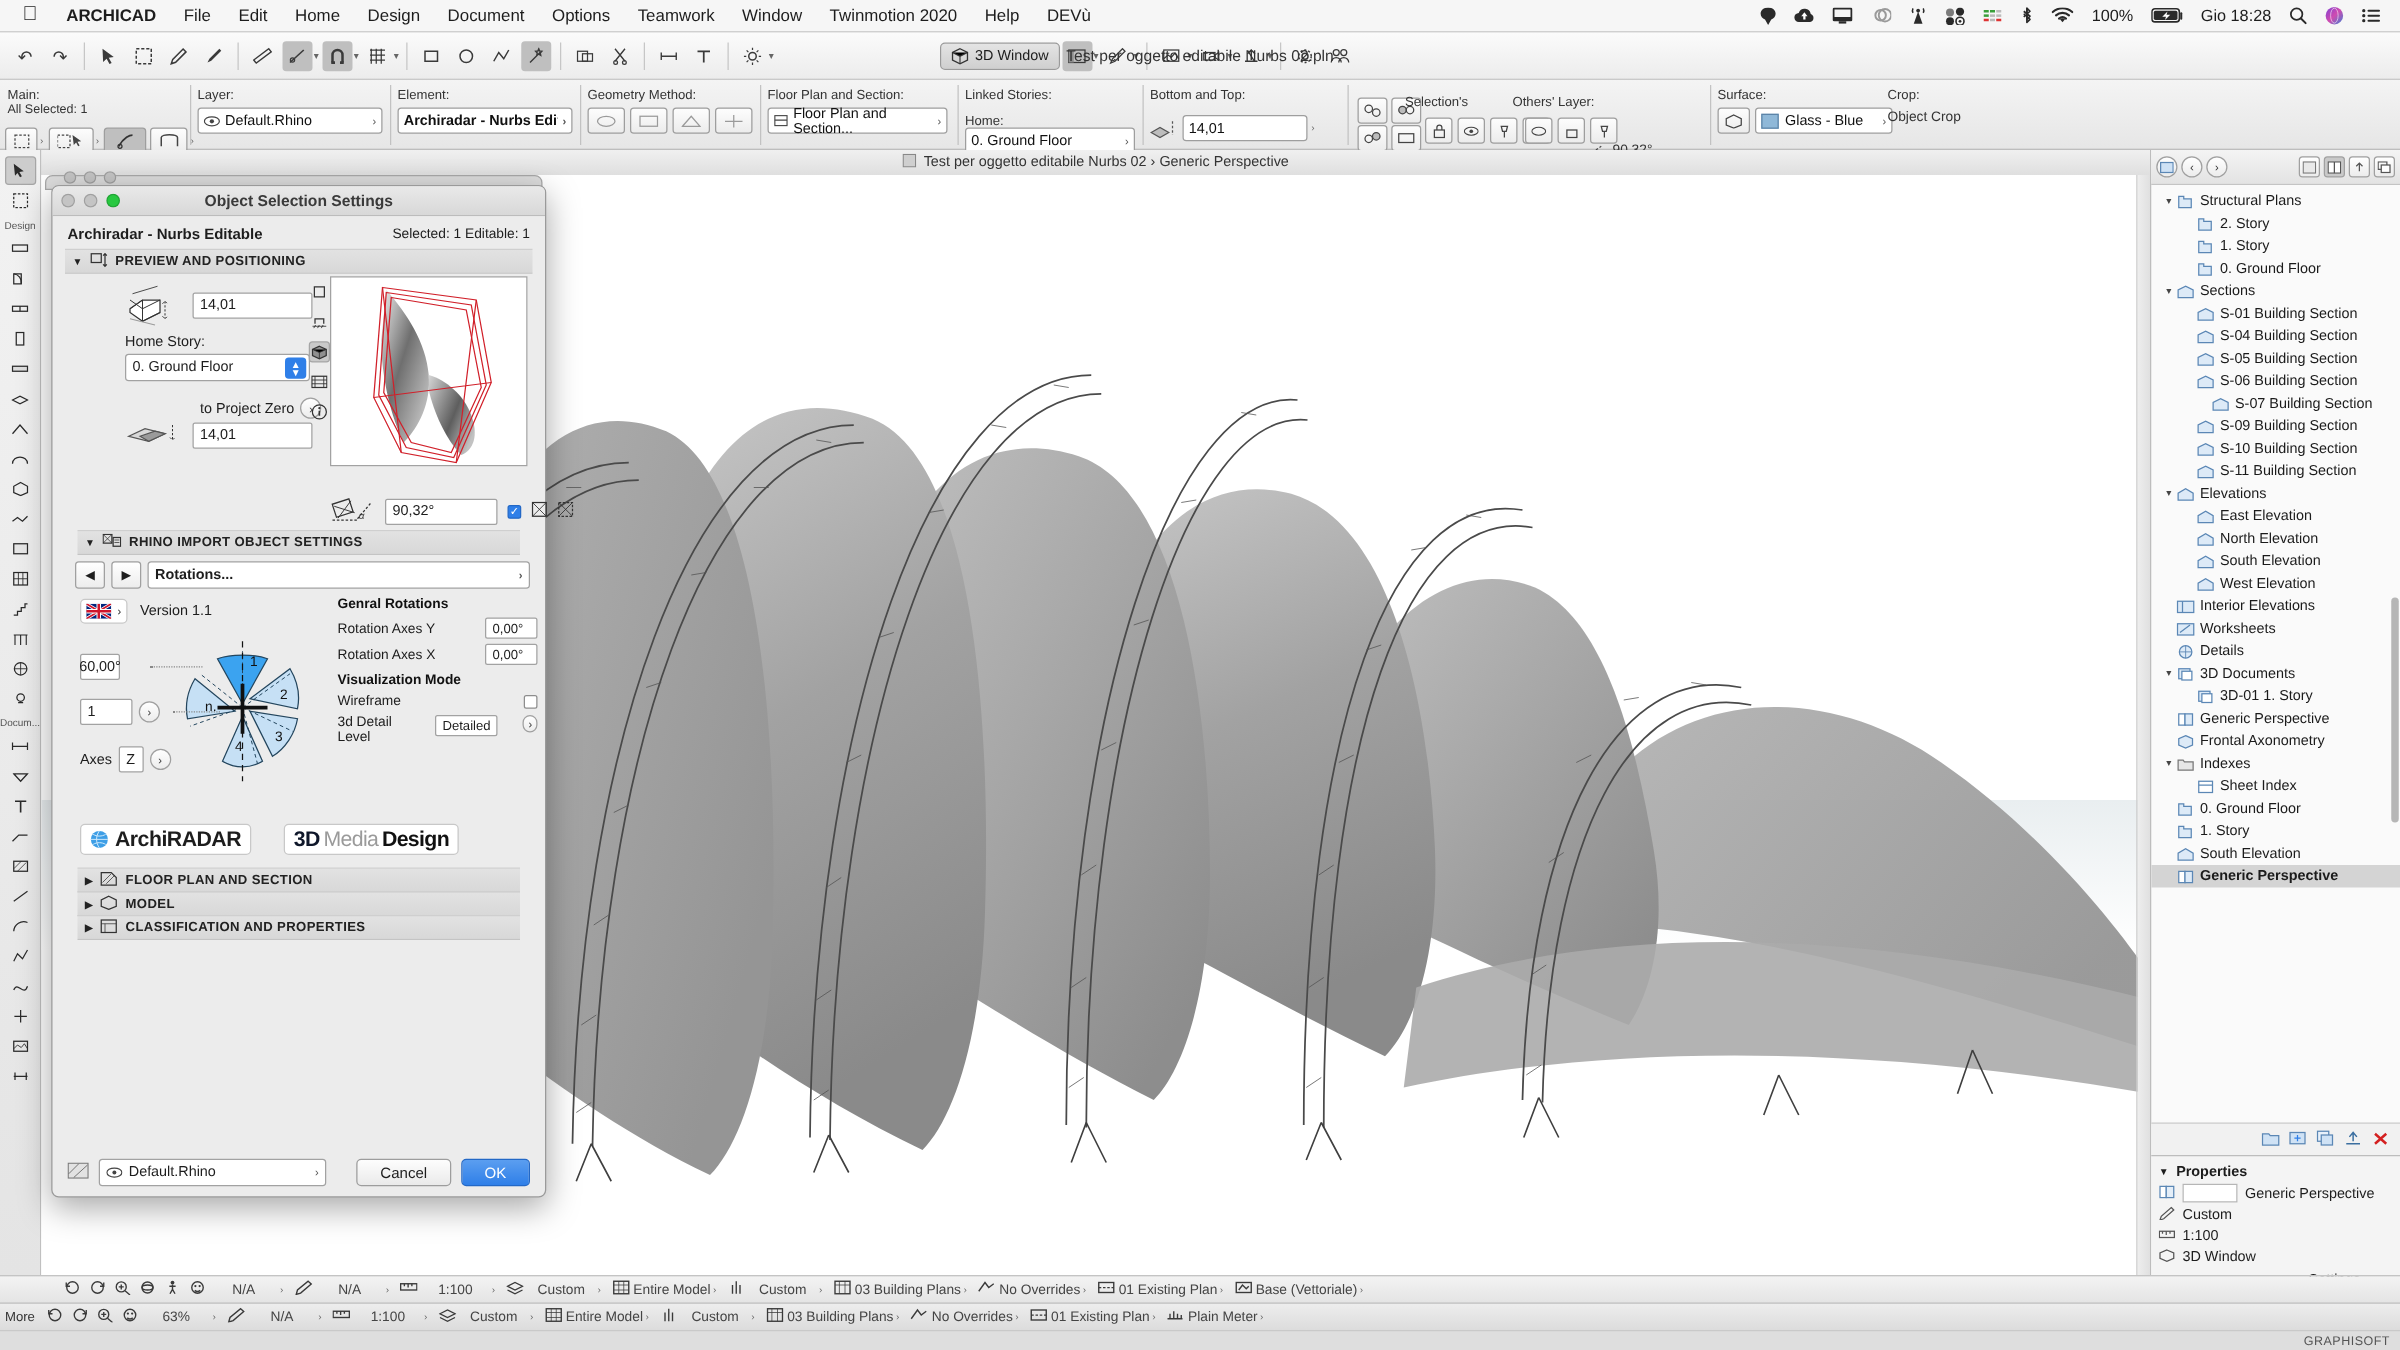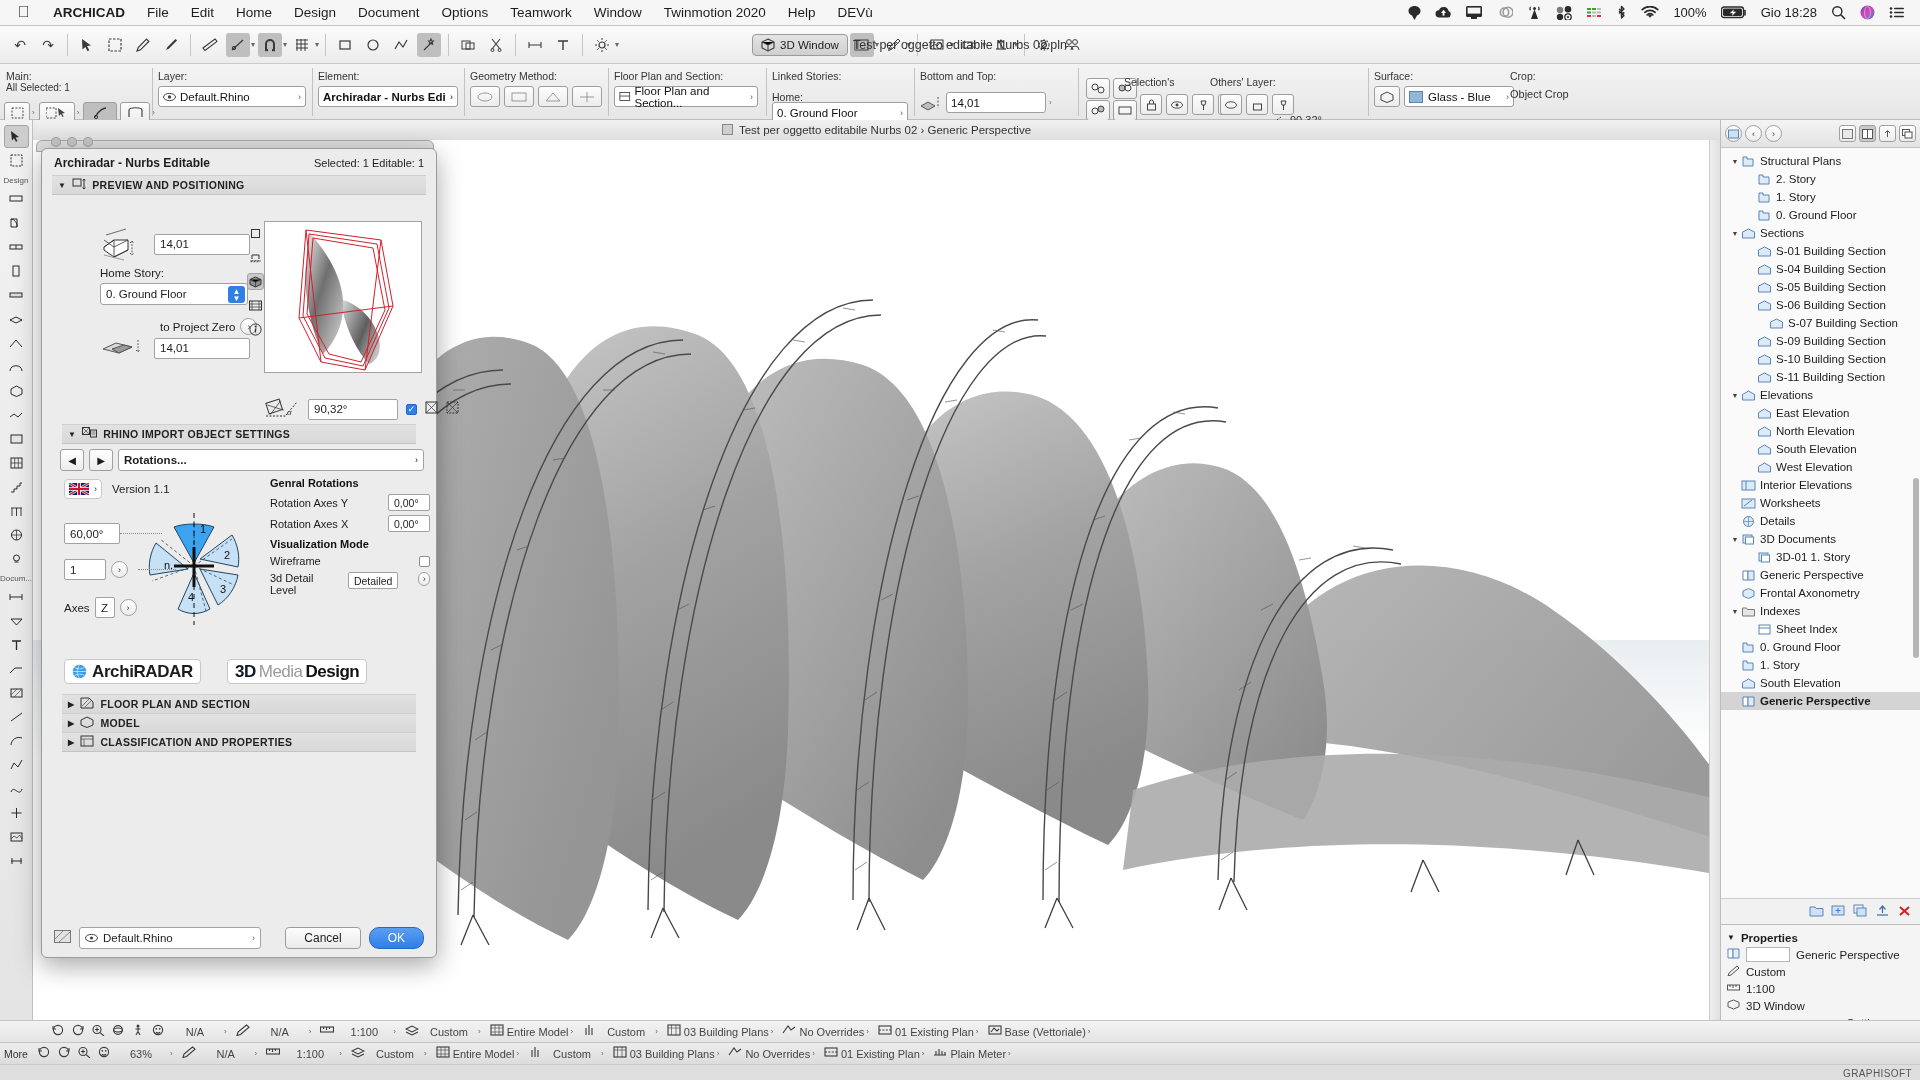--- a/index.html
+++ b/index.html
@@ -158,21 +158,21 @@
     display:flex; flex-direction:column; align-items:center; justify-content:center; line-height:7px; }
   .sqbtn { width:17px; height:17px; border:1px solid #a0a0a0; border-radius:9px;
     background:linear-gradient(#fff,#ececec); display:flex; align-items:center;
     justify-content:center; font-size:9px; color:#333; }
   .arrbtn { width:24px; height:22px; border:1px solid #a0a0a0; border-radius:3px;
     background:linear-gradient(#fff,#ededed); display:flex; align-items:center;
     justify-content:center; font-size:10px; }
   .pbtn { border:1px solid #9d9d9d; border-radius:4px; height:22px; padding:0 18px;
     background:linear-gradient(#fdfdfd,#eaeaea); font-size:12px; display:flex;
     align-items:center; justify-content:center; }
-  .pbtn.primary { background:linear-gradient(#5b9ef0,#2f7fe8); border-color:#2368c6; color:#fff;border-radius:10px; }
+  .pbtn.primary { background:linear-gradient(#5b9ef0,#2f7fe8); border-color:#2368c6; color:#fff; }
   .prevbtn { width:17px; height:17px; display:flex; align-items:center; justify-content:center;
     font-size:11px; color:#333; border-radius:3px; }
   .prevbtn.on { background:#c9c9c9; border:1px solid #a5a5a5; }
   .logo {
     background:#fff; border:1px solid #c8c8c8; border-radius:4px; height:25px;
     display:flex; align-items:center; padding:0 7px; gap:5px;
   }
   .rotlbl { font-size:11px; color:#1c1c1c; }
   .rothdr { font-size:11px; font-weight:bold; color:#111; }
   .cbox { width:11px; height:11px; border:1px solid #8d8d8d; background:#fff; border-radius:2px; }
@@ -1301,20 +1301,26 @@
   </div>
 </div>
 
 <div style="position:absolute;left:36px;top:140px;width:398px;height:12px;background:#dcdcdc;border:1px solid #a8a8a8;border-radius:6px 6px 0 0">
   <span class="tl g" style="position:absolute;left:7px;top:-4px;width:10px;height:10px"></span>
   <span class="tl g" style="position:absolute;left:23px;top:-4px;width:10px;height:10px"></span>
   <span class="tl g" style="position:absolute;left:39px;top:-4px;width:10px;height:10px"></span>
 </div>
 
 <div id="osdlg">
+  <div class="titlebar">
+    <span class="tl g"></span>
+    <span class="tl g"></span>
+    <span class="tl grn"></span>
+    <span class="t">Object Selection Settings</span>
+  </div>
 
   <div class="osbar">
     <span class="nm">Archiradar - Nurbs Editable</span>
     <span class="sel">Selected: 1 Editable: 1</span>
   </div>
 
   <div class="section">
     <span class="tri">▼</span>
     <span>
       <svg width="14" height="12" viewBox="0 0 14 12">
@@ -1496,21 +1502,21 @@
     <path d="M80 50v40M60 69h40" stroke="#111" stroke-width="3"></path>
     <path d="M80 16v112" stroke="#111" stroke-width="1" stroke-dasharray="5 4"></path>
     <text x="86" y="36" font-size="11" fill="#111" font-family="Liberation Sans">1</text>
     <text x="110" y="62" font-size="11" fill="#111" font-family="Liberation Sans">2</text>
     <text x="106" y="96" font-size="11" fill="#111" font-family="Liberation Sans">3</text>
     <text x="74" y="104" font-size="11" fill="#111" font-family="Liberation Sans">4</text>
     <text x="50" y="72" font-size="11" fill="#111" font-family="Liberation Sans">n.</text>
   </svg>
 
   <div style="position:absolute;left:22px;top:374px;width:52px">
-    <div class="ofield" style="width:56px;justify-content:flex-start">
+    <div class="ofield" style="width:32px;justify-content:center">
       <span>60,00°</span>
     </div>
   </div>
   <div style="position:absolute;left:78px;top:384px;width:42px;border-top:1px dotted #888"></div>
 
   <div style="position:absolute;left:22px;top:410px;display:flex;align-items:center;gap:5px">
     <div class="ofield" style="width:42px">
       <span>1</span>
     </div>
     <span class="sqbtn">›</span>

